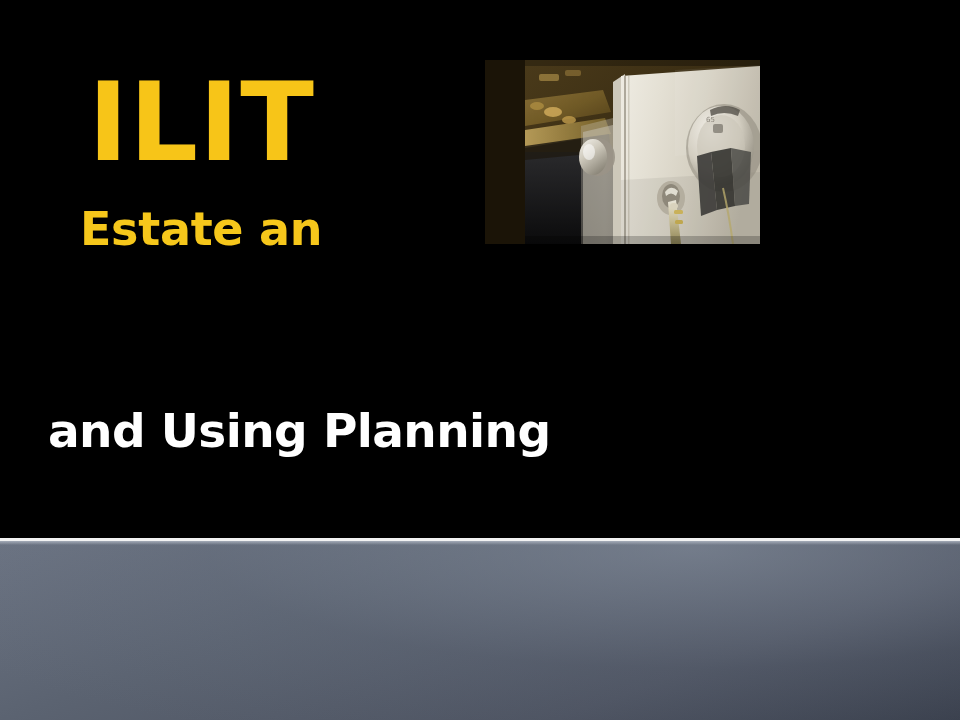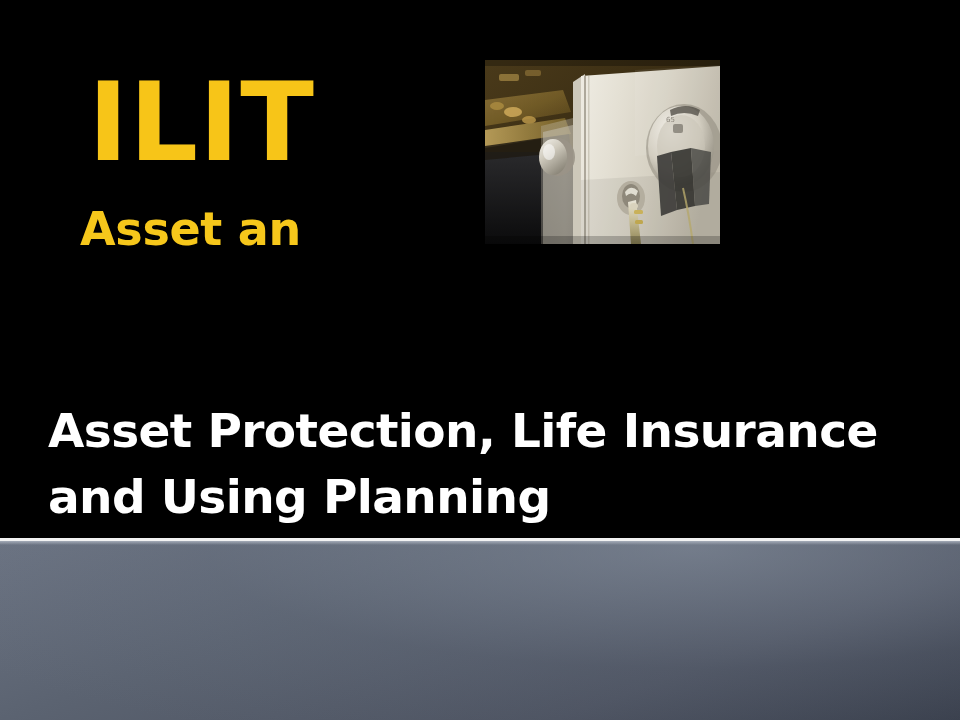--- a/index.html
+++ b/index.html
@@ -104,38 +104,38 @@
 
   
   #safe-photo {
     position: absolute;
     left: 485px;
     top: 60px;
     width: 235px;
     height: 184px;
     overflow: hidden;
     background: #1b1407;
+    padding-left: 40px;
   }
   #safe-photo svg { display: block; }
 </style>
 </head>
 <body>
 
 <div id="slide">
 
   <div id="upper">
 
     <div id="ilit">ILIT</div>
 
     <div id="subtitle">
-      <div class="sub-line">Asset an</div>
+      <div class="sub-line">Estate an</div>
     </div>
 
     <div id="headline">
-      <div class="head-line">Asset Protection, Life Insurance</div>
       <div class="head-line">and Using Planning</div>
     </div>
 
     <div id="safe-photo">
       <svg width="235" height="184" viewBox="0 0 235 184" xmlns="http://www.w3.org/2000/svg">
         <defs>
           <linearGradient id="interiorG" x1="0" y1="0" x2="1" y2="1">
             <stop offset="0%" stop-color="#4a3a1a"></stop>
             <stop offset="45%" stop-color="#3a2d13"></stop>
             <stop offset="100%" stop-color="#14100a"></stop>

